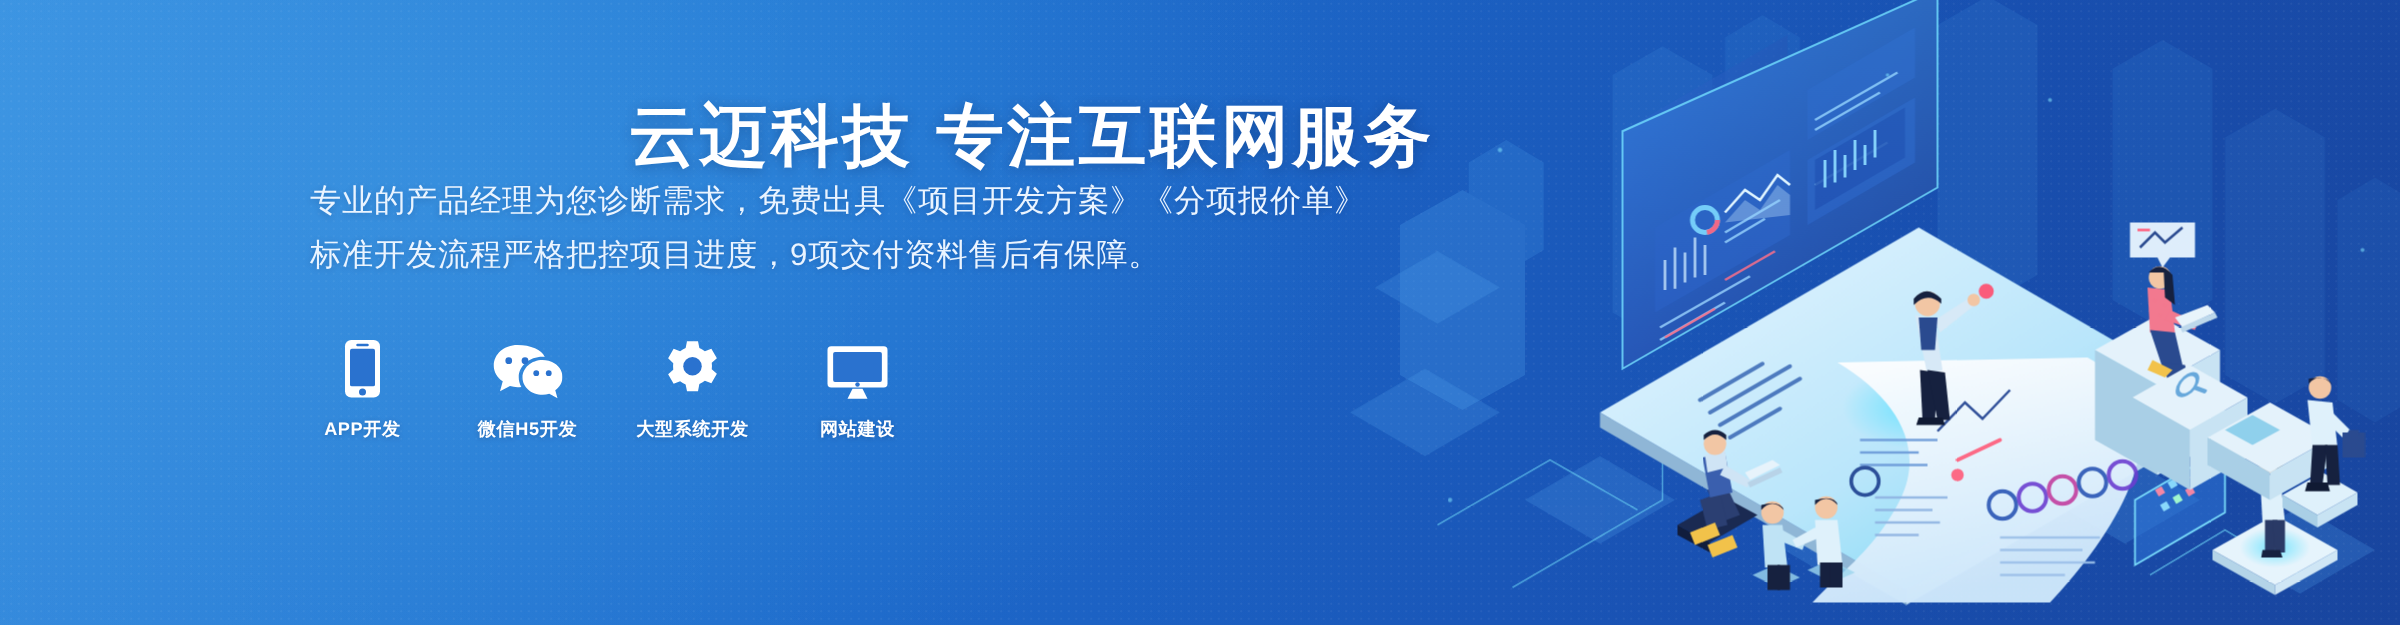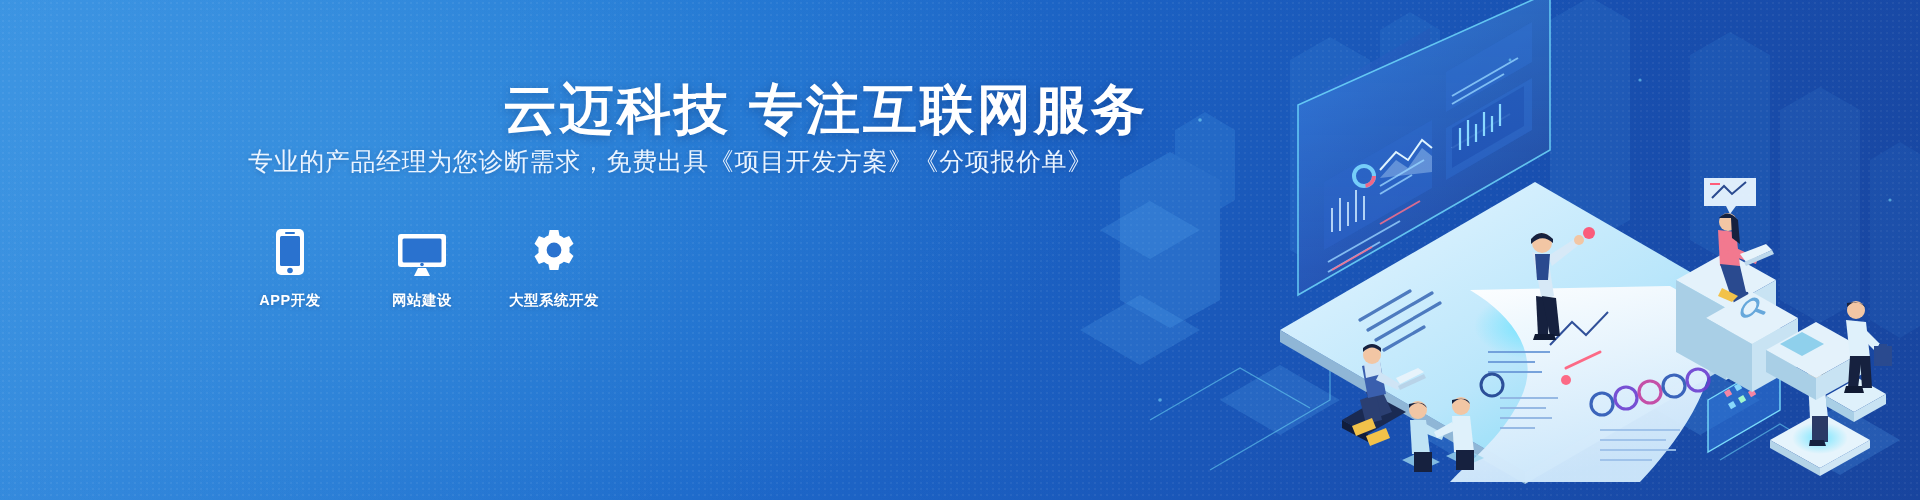--- a/index.html
+++ b/index.html
@@ -392,55 +392,69 @@
       </g>
     </svg>
   </div>
 
   <div class="content">
 
     <h1 class="title">云迈科技 专注互联网服务</h1>
 
     <div class="subtitle">
       <span class="line">专业的产品经理为您诊断需求，免费出具《项目开发方案》《分项报价单》</span>
+      <span class="line">标准开发流程严格把控项目进度，9项交付资料售后有保障。</span>
     </div>
 
     <div class="services">
 
       <div class="service">
         <span class="service-icon">
           <svg width="32" height="50" viewBox="0 0 32 50">
             <rect x="2" y="2" width="28" height="46" rx="5" fill="#ffffff"></rect>
             <rect x="6" y="9" width="20" height="30" rx="1.5" fill="#2a72cf"></rect>
             <rect x="11" y="5" width="10" height="2" rx="1" fill="#2a72cf"></rect>
             <circle cx="16" cy="43.5" r="2.8" fill="#2a72cf"></circle>
           </svg>
         </span>
         <span class="service-label">APP开发</span>
       </div>
 
 
+      <div class="service">
+        <span class="service-icon">
+          <svg width="56" height="46" viewBox="0 0 56 46">
+            <path d="M20 2 C9 2 1 9.5 1 18.5 C1 23.5 3.8 28 8.2 31 L6 39 L14 34.8 C16 35.4 18 35.7 20 35.7 C21 35.7 22 35.6 23 35.5 C21.6 33 21 30.4 21 27.8 C21 18.6 29.6 11.4 40 11.4 C40.6 11.4 41.2 11.4 41.8 11.5 C39.4 5.8 30.6 2 20 2 Z" fill="#ffffff"></path>
+            <circle cx="13" cy="14.5" r="2.7" fill="#2a72cf"></circle>
+            <circle cx="26" cy="14.5" r="2.7" fill="#2a72cf"></circle>
+            <path d="M40 14 C48.8 14 56 20 56 27.6 C56 31.8 53.8 35.6 50.2 38.2 L52 44.6 L45.4 41 C43.7 41.5 41.9 41.8 40 41.8 C31.2 41.8 24 35.5 24 27.9 C24 20.3 31.2 14 40 14 Z" fill="#ffffff"></path>
+            <circle cx="35" cy="24.5" r="2.3" fill="#2a72cf"></circle>
+            <circle cx="45" cy="24.5" r="2.3" fill="#2a72cf"></circle>
+          </svg>
+        </span>
+        <span class="service-label">微信H5开发</span>
+      </div>
+
+      <div class="service">
+        <span class="service-icon">
+          <svg width="48" height="48" viewBox="0 0 48 48">
+            <path d="M19.6 1 h8.8 l1.1 5.4 a18 18 0 0 1 4.4 2.55 l5.2-1.9 4.4 7.6 -4.1 3.6 a18 18 0 0 1 0 5.1 l4.1 3.6 -4.4 7.6 -5.2-1.9 a18 18 0 0 1 -4.4 2.55 L28.4 41 h-8.8 l-1.1-5.4 a18 18 0 0 1 -4.4-2.55 l-5.2 1.9 -4.4-7.6 4.1-3.6 a18 18 0 0 1 0-5.1 L4.5 14.65 l4.4-7.6 5.2 1.9 a18 18 0 0 1 4.4-2.55 Z" fill="#ffffff"></path>
+            <circle cx="24" cy="21" r="7.4" fill="#2a72cf"></circle>
+          </svg>
+        </span>
+        <span class="service-label">大型系统开发</span>
+      </div>
 
       <div class="service">
         <span class="service-icon">
           <svg width="50" height="44" viewBox="0 0 50 44">
             <rect x="1" y="1" width="48" height="33" rx="3" fill="#ffffff"></rect>
             <rect x="5.5" y="5.5" width="39" height="24" rx="1.5" fill="#2a72cf"></rect>
             <circle cx="25" cy="31.5" r="1.8" fill="#2a72cf"></circle>
             <path d="M17 43 L33 43 L29 35 L21 35 Z" fill="#ffffff"></path>
           </svg>
         </span>
         <span class="service-label">网站建设</span>
       </div>
 
-      <div class="service">
-        <span class="service-icon">
-          <svg width="48" height="48" viewBox="0 0 48 48">
-            <path d="M19.6 1 h8.8 l1.1 5.4 a18 18 0 0 1 4.4 2.55 l5.2-1.9 4.4 7.6 -4.1 3.6 a18 18 0 0 1 0 5.1 l4.1 3.6 -4.4 7.6 -5.2-1.9 a18 18 0 0 1 -4.4 2.55 L28.4 41 h-8.8 l-1.1-5.4 a18 18 0 0 1 -4.4-2.55 l-5.2 1.9 -4.4-7.6 4.1-3.6 a18 18 0 0 1 0-5.1 L4.5 14.65 l4.4-7.6 5.2 1.9 a18 18 0 0 1 4.4-2.55 Z" fill="#ffffff"></path>
-            <circle cx="24" cy="21" r="7.4" fill="#2a72cf"></circle>
-          </svg>
-        </span>
-        <span class="service-label">大型系统开发</span>
-      </div>
-
     </div>
   </div>
 </div>
 
 </body></html>

